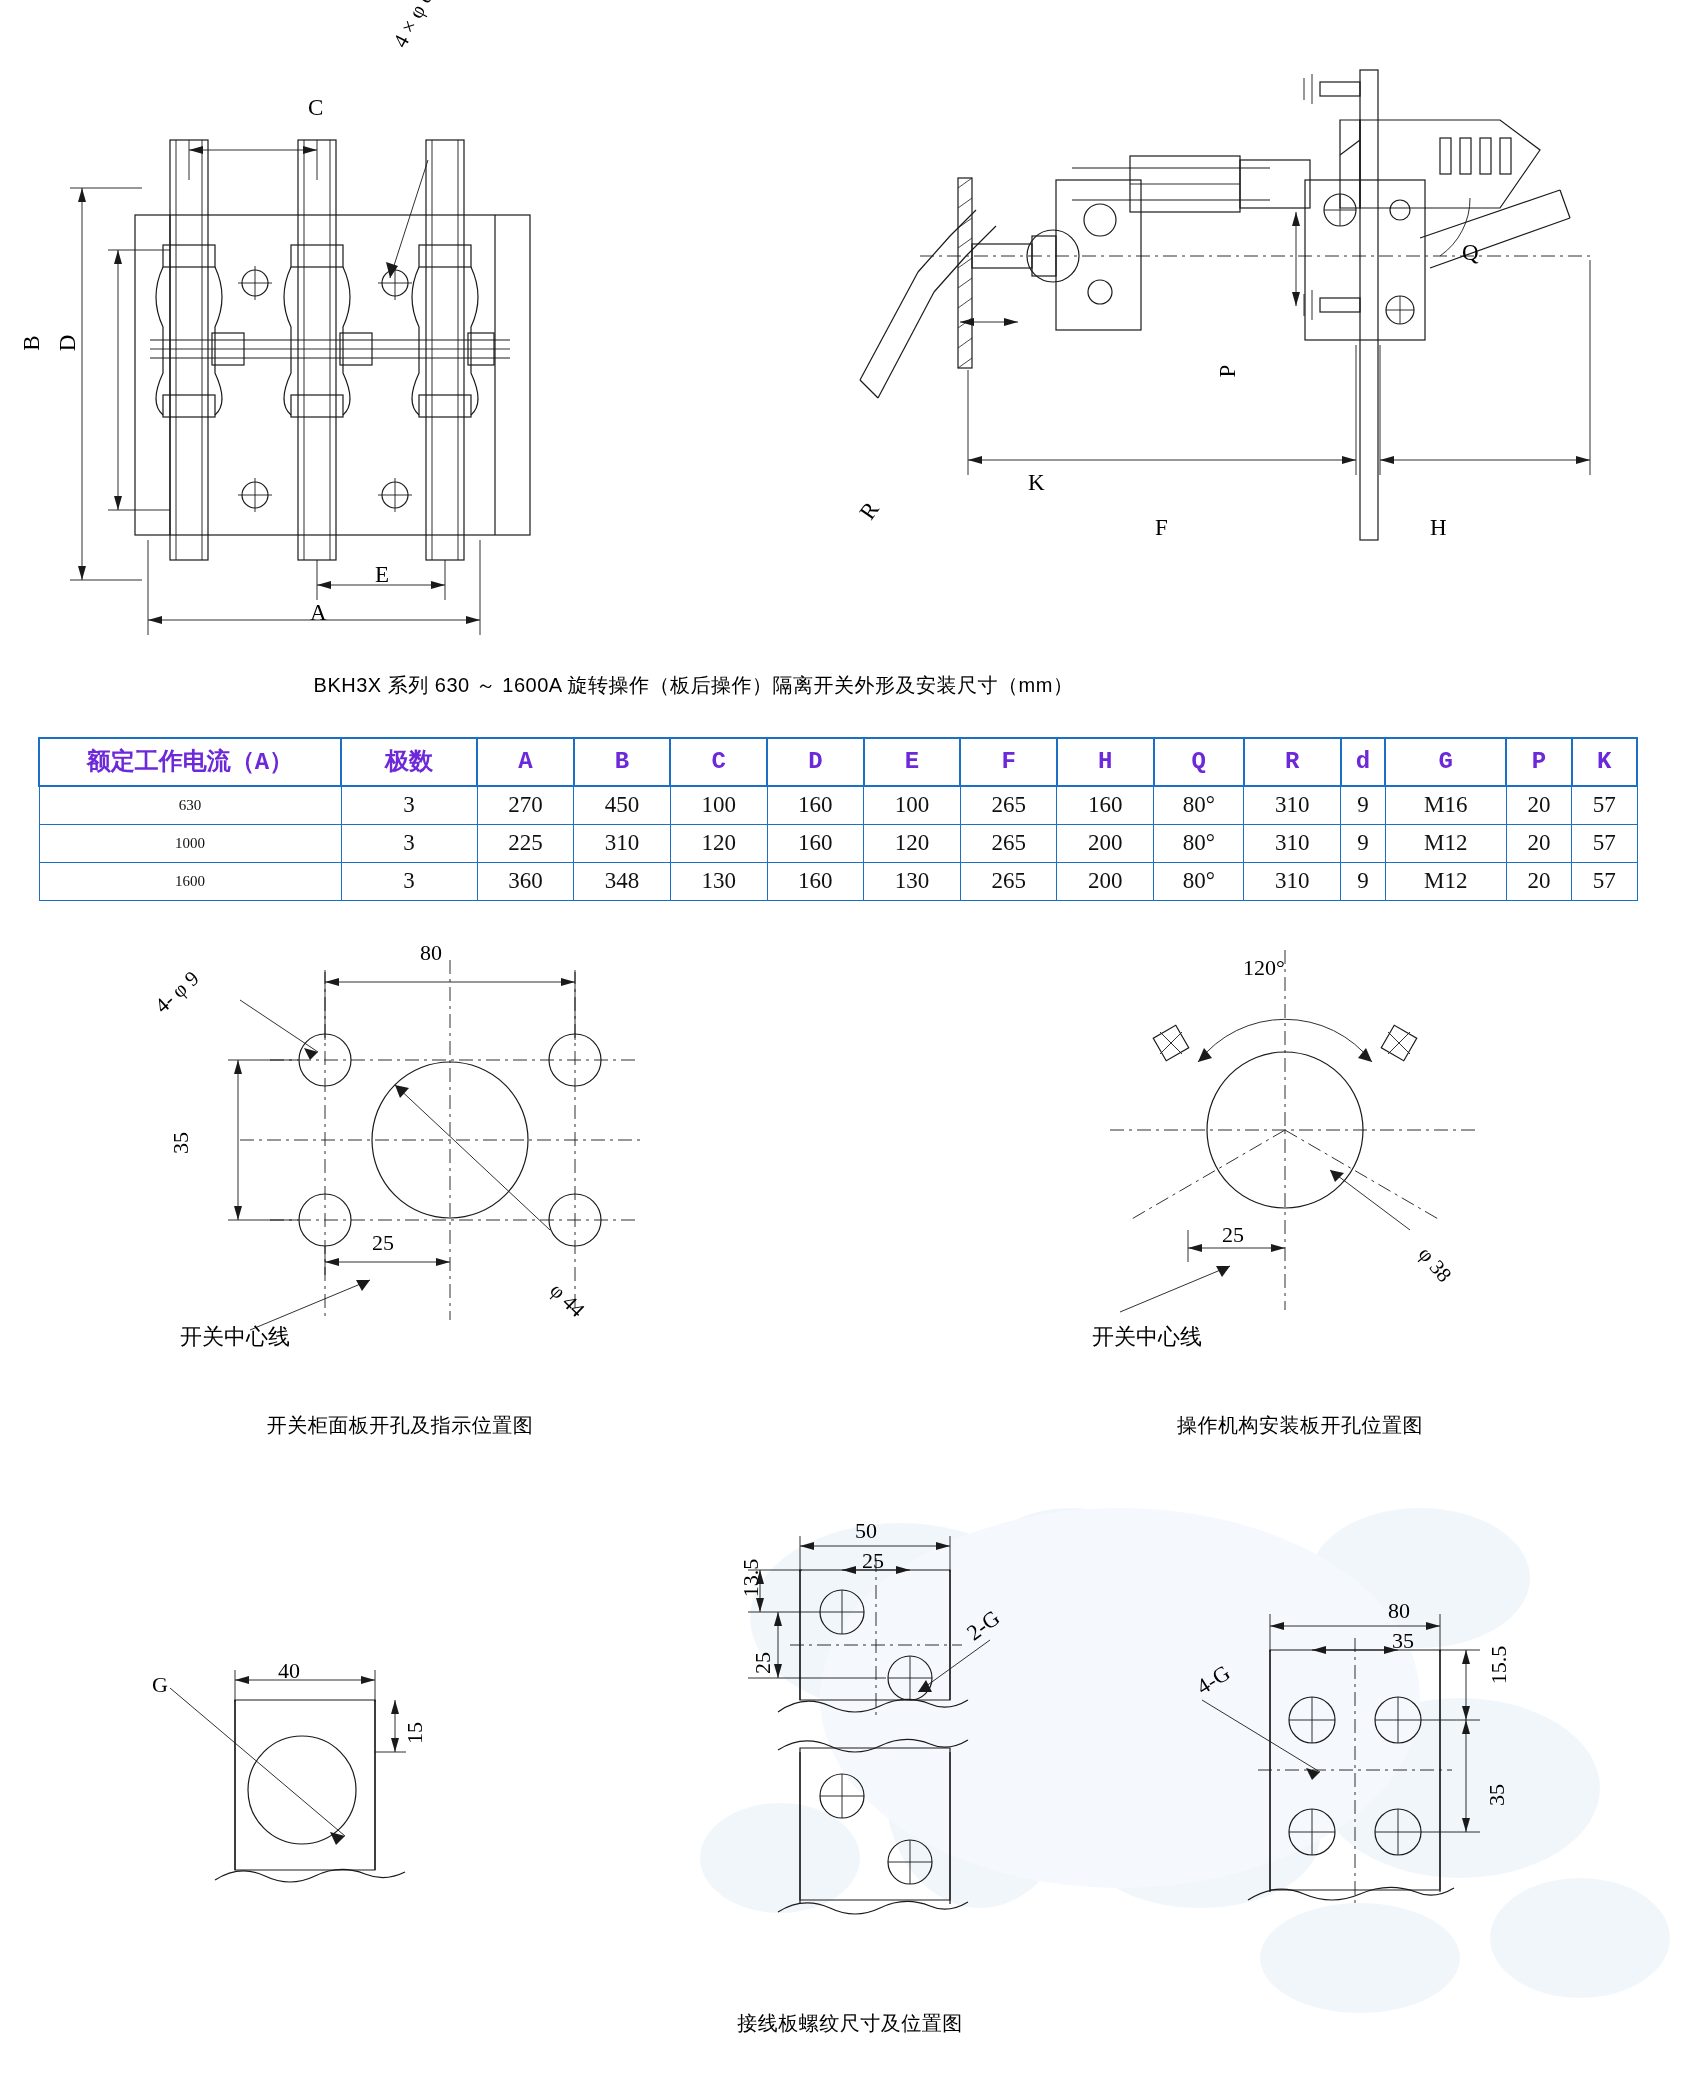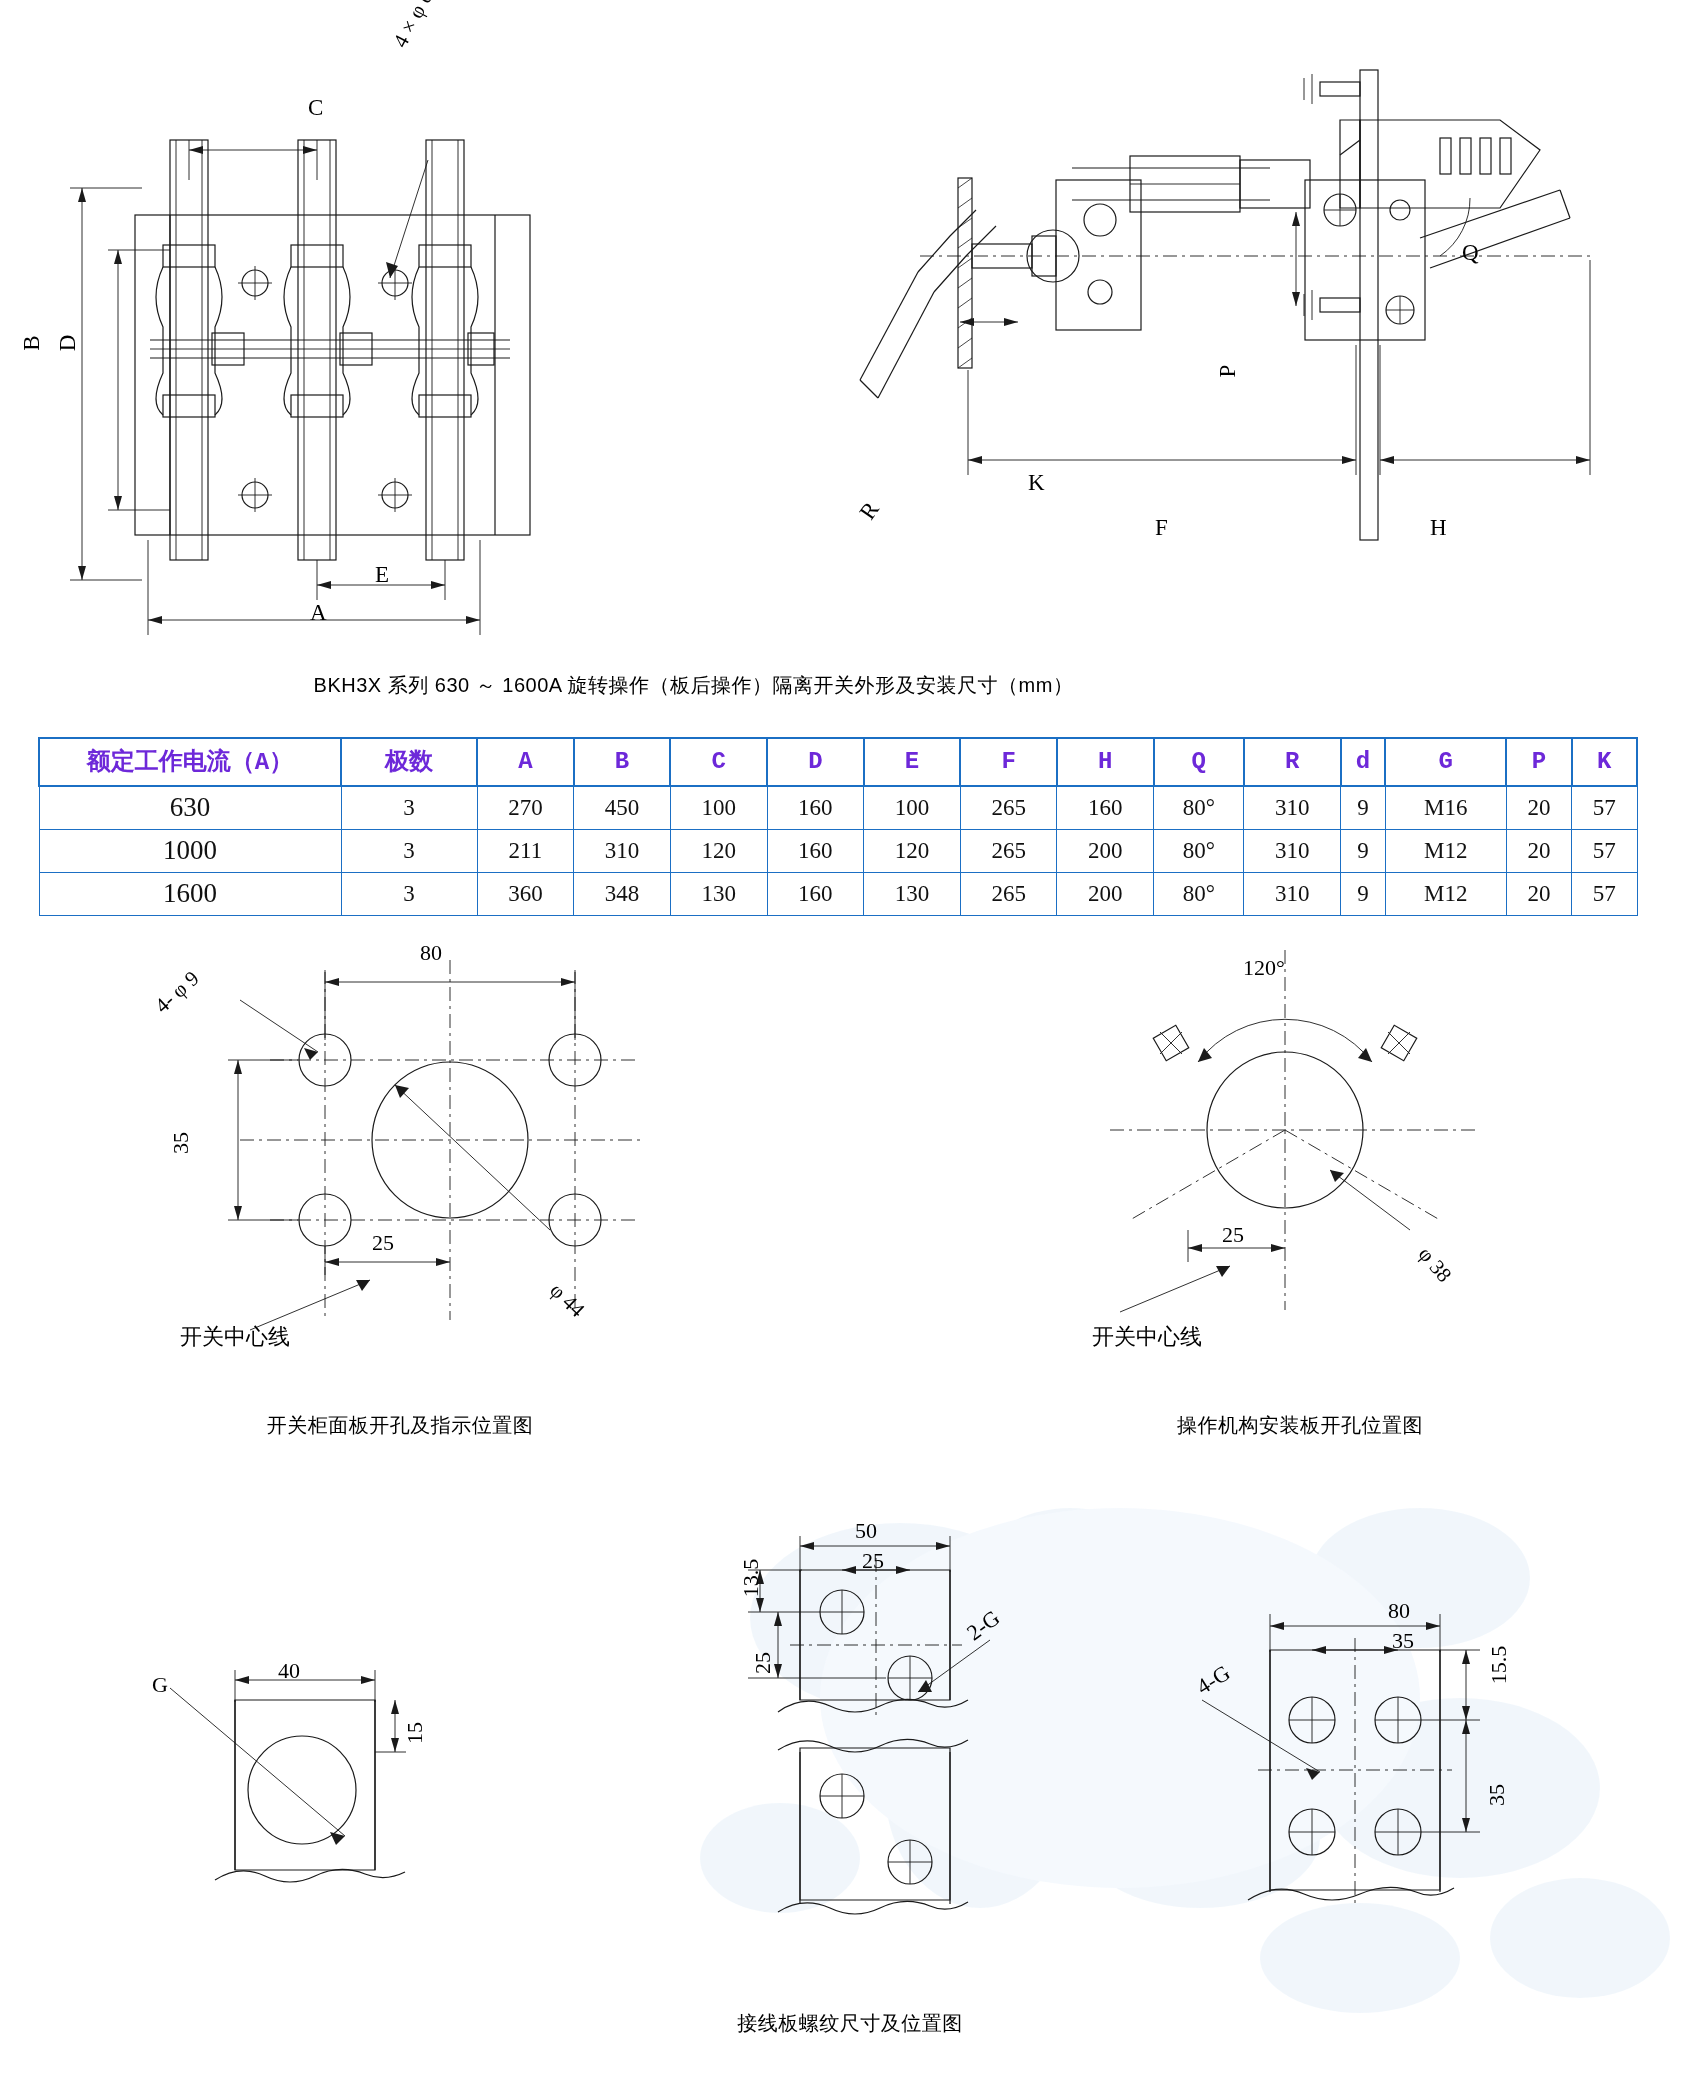--- a/index.html
+++ b/index.html
@@ -53,21 +53,21 @@
     white-space:nowrap;
   }
   table.spec td{
     border:1px solid #1b6fc4;
     text-align:center;
     font-size:23px;
     padding:5px 0 6px 0;
     color:#111;
     white-space:nowrap;
   }
-  table.spec tr td:first-child{font-size:27px;}
+  table.spec tr td:first-child{font-size:15px;}
   .tbl-head-row th:first-child{width:300px;}
 
   .lbl{position:absolute;font-size:20px;}
 </style>
 </head>
 <body>
 
 <div class="page">
 
   <svg class="watermark" viewBox="0 0 1100 760">
@@ -334,21 +334,21 @@
           <td>80°</td>
           <td>310</td>
           <td>9</td>
           <td>M16</td>
           <td>20</td>
           <td>57</td>
         </tr>
         <tr>
           <td>1000</td>
           <td>3</td>
-          <td>211</td>
+          <td>225</td>
           <td>310</td>
           <td>120</td>
           <td>160</td>
           <td>120</td>
           <td>265</td>
           <td>200</td>
           <td>80°</td>
           <td>310</td>
           <td>9</td>
           <td>M12</td>

